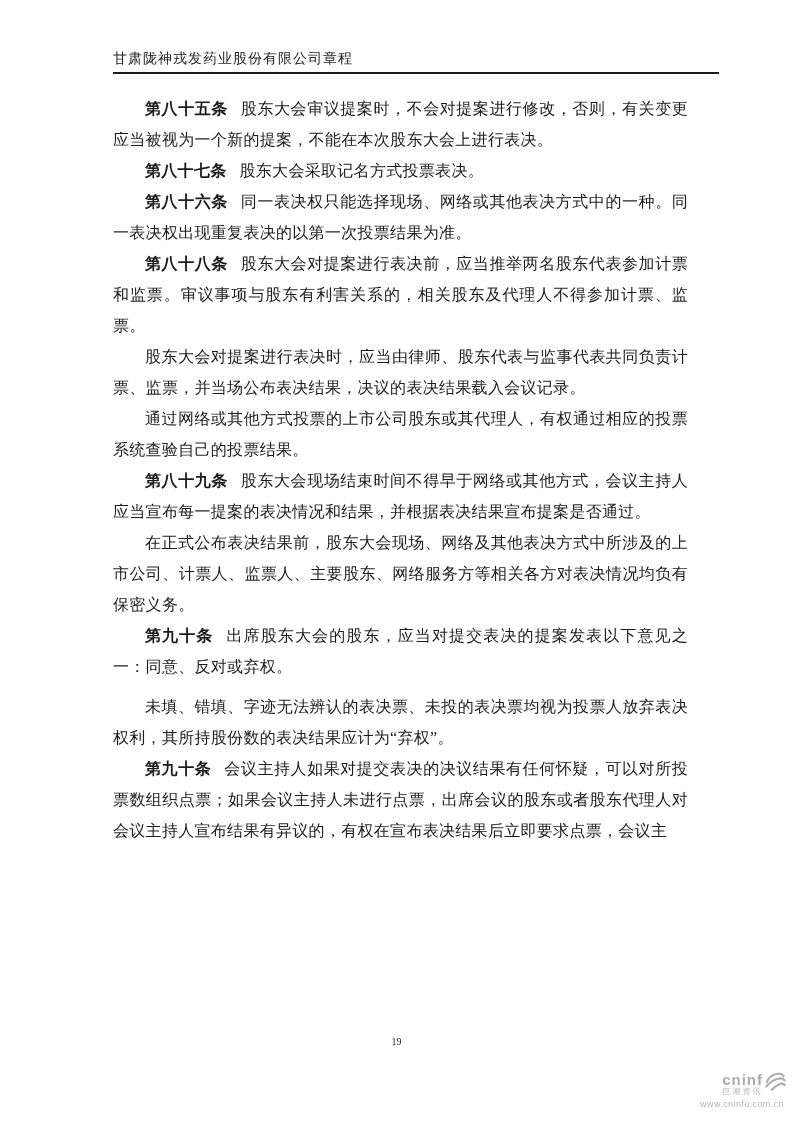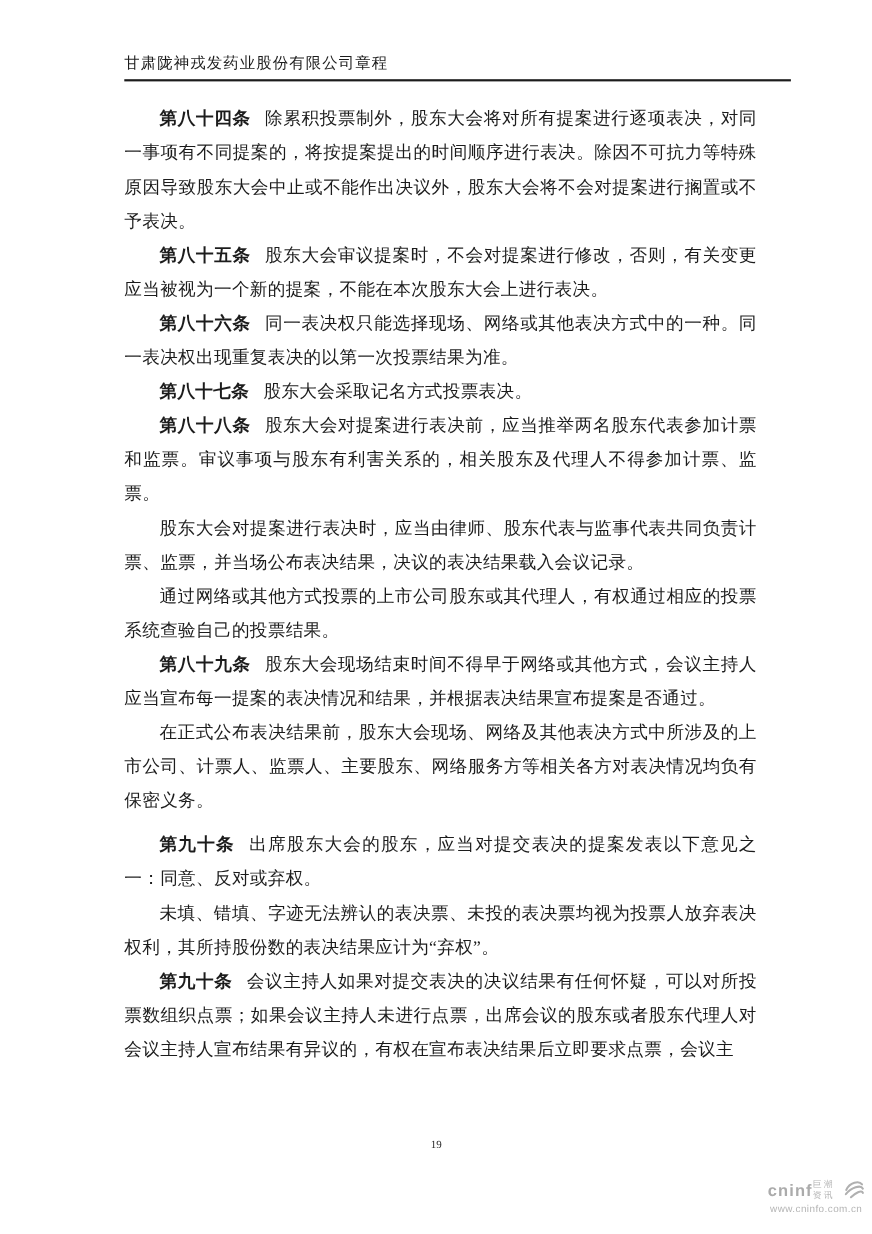--- a/index.html
+++ b/index.html
@@ -34,41 +34,40 @@
     text-align:center;font-size:10px;color:#2a2a2a;
   }
   
   .cninfo{
     position:absolute;right:7px;top:1072px;width:88px;
     font-family:"Liberation Sans", sans-serif;
     color:#b0b0b0;
     user-select:none;
   }
   .cninfo-row{display:flex;align-items:flex-start;justify-content:flex-end;}
-  .cninfo-word{display:flex;flex-direction:row;align-items:center;}
+  .cninfo-word{display:flex;flex-direction:column;align-items:center;}
   .cninfo-brand{font-size:15px;font-weight:bold;letter-spacing:1px;line-height:15px;color:#ababab;}
   .cninfo-cn{font-size:8px;letter-spacing:2px;line-height:10px;color:#b5b5b5;}
   .cninfo-swirl{margin-left:1px;margin-top:-1px;}
   .cninfo-url{font-size:9px;letter-spacing:0.4px;text-align:center;margin-top:2px;color:#b5b5b5;white-space:nowrap;}
 </style>
 </head>
 <body>
 
 <div class="page">
 
   <div class="header">
     <div class="header-title">甘肃陇神戎发药业股份有限公司章程</div>
     <div class="header-rule"></div>
   </div>
 
   <div class="doc-body" id="doc-body">
-      <p><span class="term">第八十四条</span><span>除累积投票制外，股东大会将对所有提案进行逐项表决，对同一事项有不同提案的，将按提案提出的时间顺序进行表决。除因不可抗力等特殊原因导致股东大会中止或不能作出决议外，股东大会将不会对提案进行搁置或不予表决。</span></p>
       <p><span class="term">第八十五条</span><span>股东大会审议提案时，不会对提案进行修改，否则，有关变更应当被视为一个新的提案，不能在本次股东大会上进行表决。</span></p>
+      <p><span class="term">第八十七条</span><span>股东大会采取记名方式投票表决。</span></p>
       <p><span class="term">第八十六条</span><span>同一表决权只能选择现场、网络或其他表决方式中的一种。同一表决权出现重复表决的以第一次投票结果为准。</span></p>
-      <p><span class="term">第八十七条</span><span>股东大会采取记名方式投票表决。</span></p>
       <p><span class="term">第八十八条</span><span>股东大会对提案进行表决前，应当推举两名股东代表参加计票和监票。审议事项与股东有利害关系的，相关股东及代理人不得参加计票、监票。</span></p>
       <p><span>股东大会对提案进行表决时，应当由律师、股东代表与监事代表共同负责计票、监票，并当场公布表决结果，决议的表决结果载入会议记录。</span></p>
       <p><span>通过网络或其他方式投票的上市公司股东或其代理人，有权通过相应的投票系统查验自己的投票结果。</span></p>
       <p><span class="term">第八十九条</span><span>股东大会现场结束时间不得早于网络或其他方式，会议主持人应当宣布每一提案的表决情况和结果，并根据表决结果宣布提案是否通过。</span></p>
       <p><span>在正式公布表决结果前，股东大会现场、网络及其他表决方式中所涉及的上市公司、计票人、监票人、主要股东、网络服务方等相关各方对表决情况均负有保密义务。</span></p>
       <p><span class="term">第九十条</span><span>出席股东大会的股东，应当对提交表决的提案发表以下意见之一：同意、反对或弃权。</span></p>
       <p><span>未填、错填、字迹无法辨认的表决票、未投的表决票均视为投票人放弃表决权利，其所持股份数的表决结果应计为“弃权”。</span></p>
       <p><span class="term">第九十条</span><span>会议主持人如果对提交表决的决议结果有任何怀疑，可以对所投票数组织点票；如果会议主持人未进行点票，出席会议的股东或者股东代理人对会议主持人宣布结果有异议的，有权在宣布表决结果后立即要求点票，会议主</span></p>
     </div>
 

